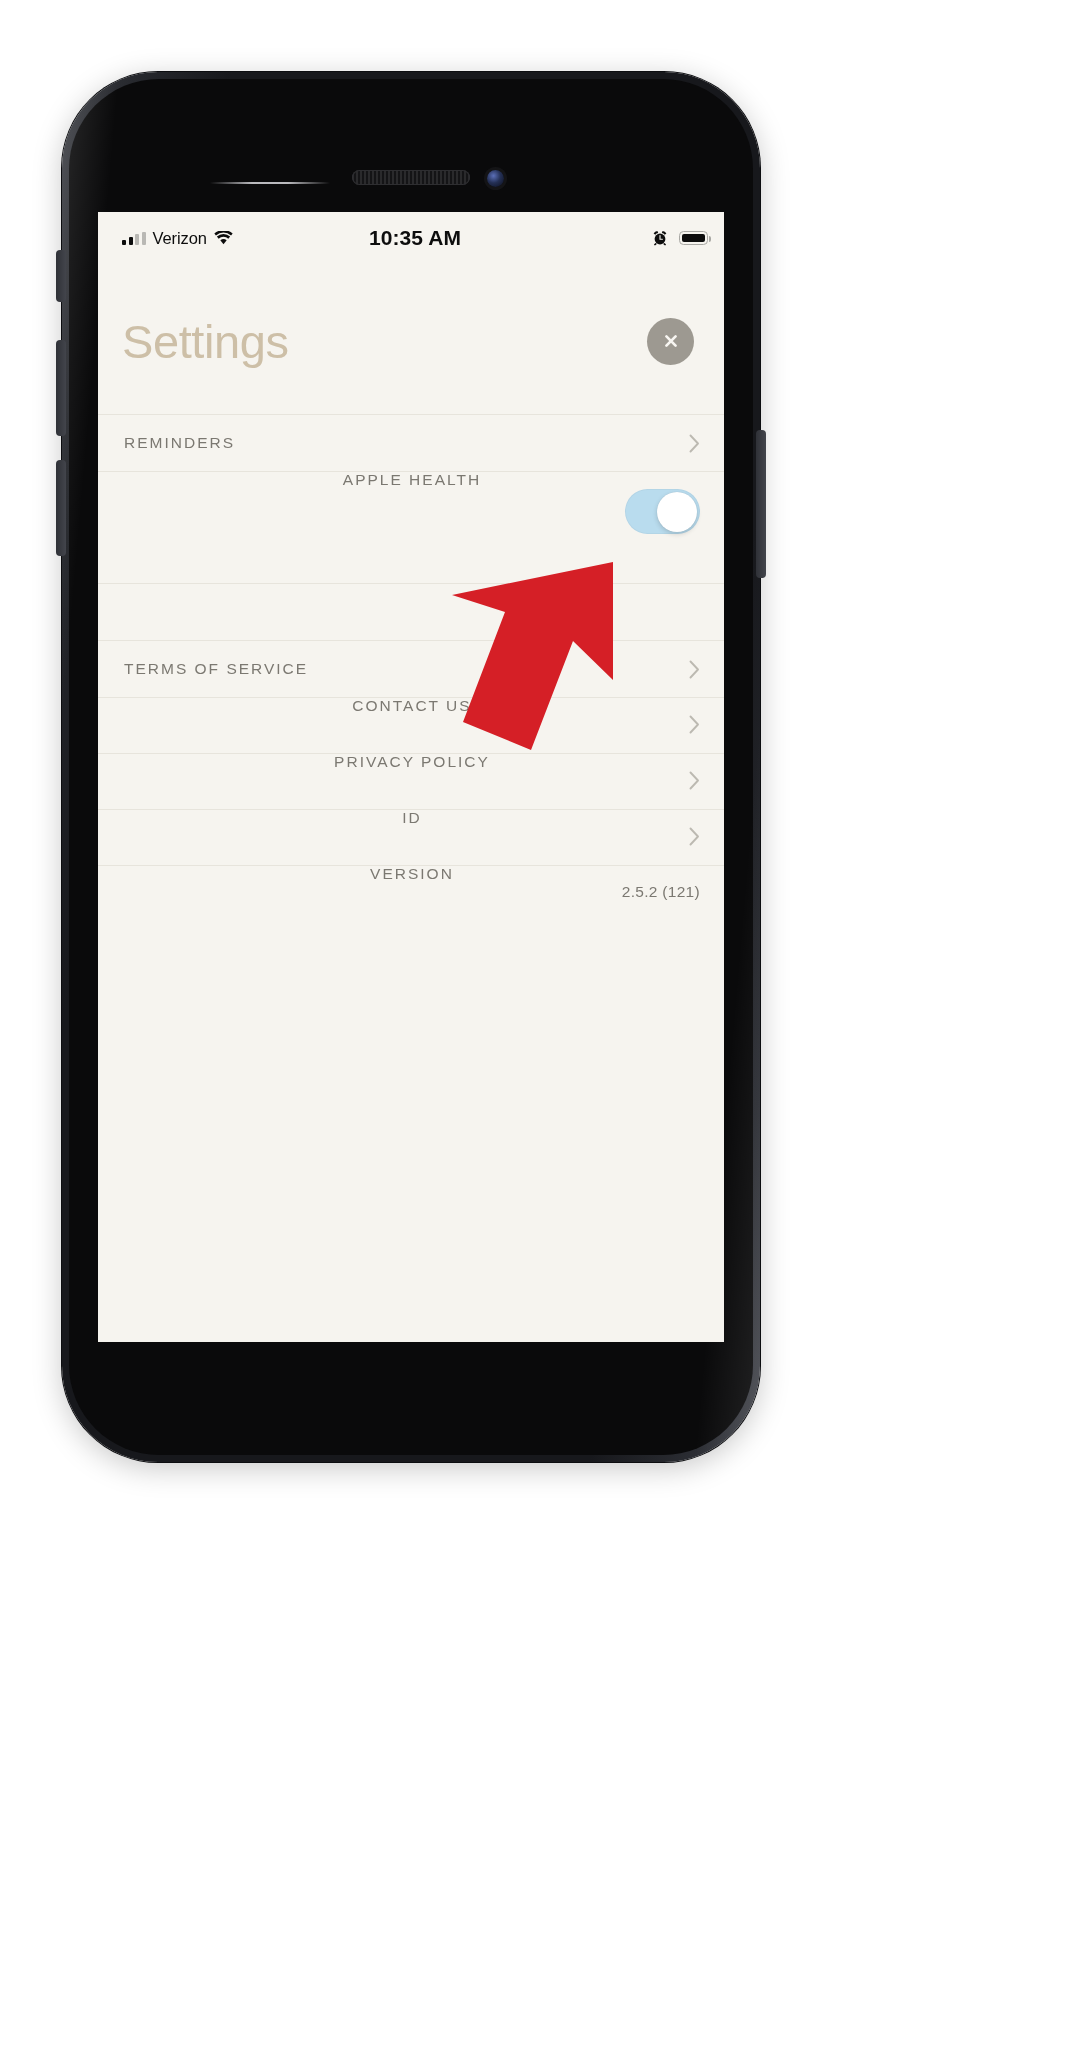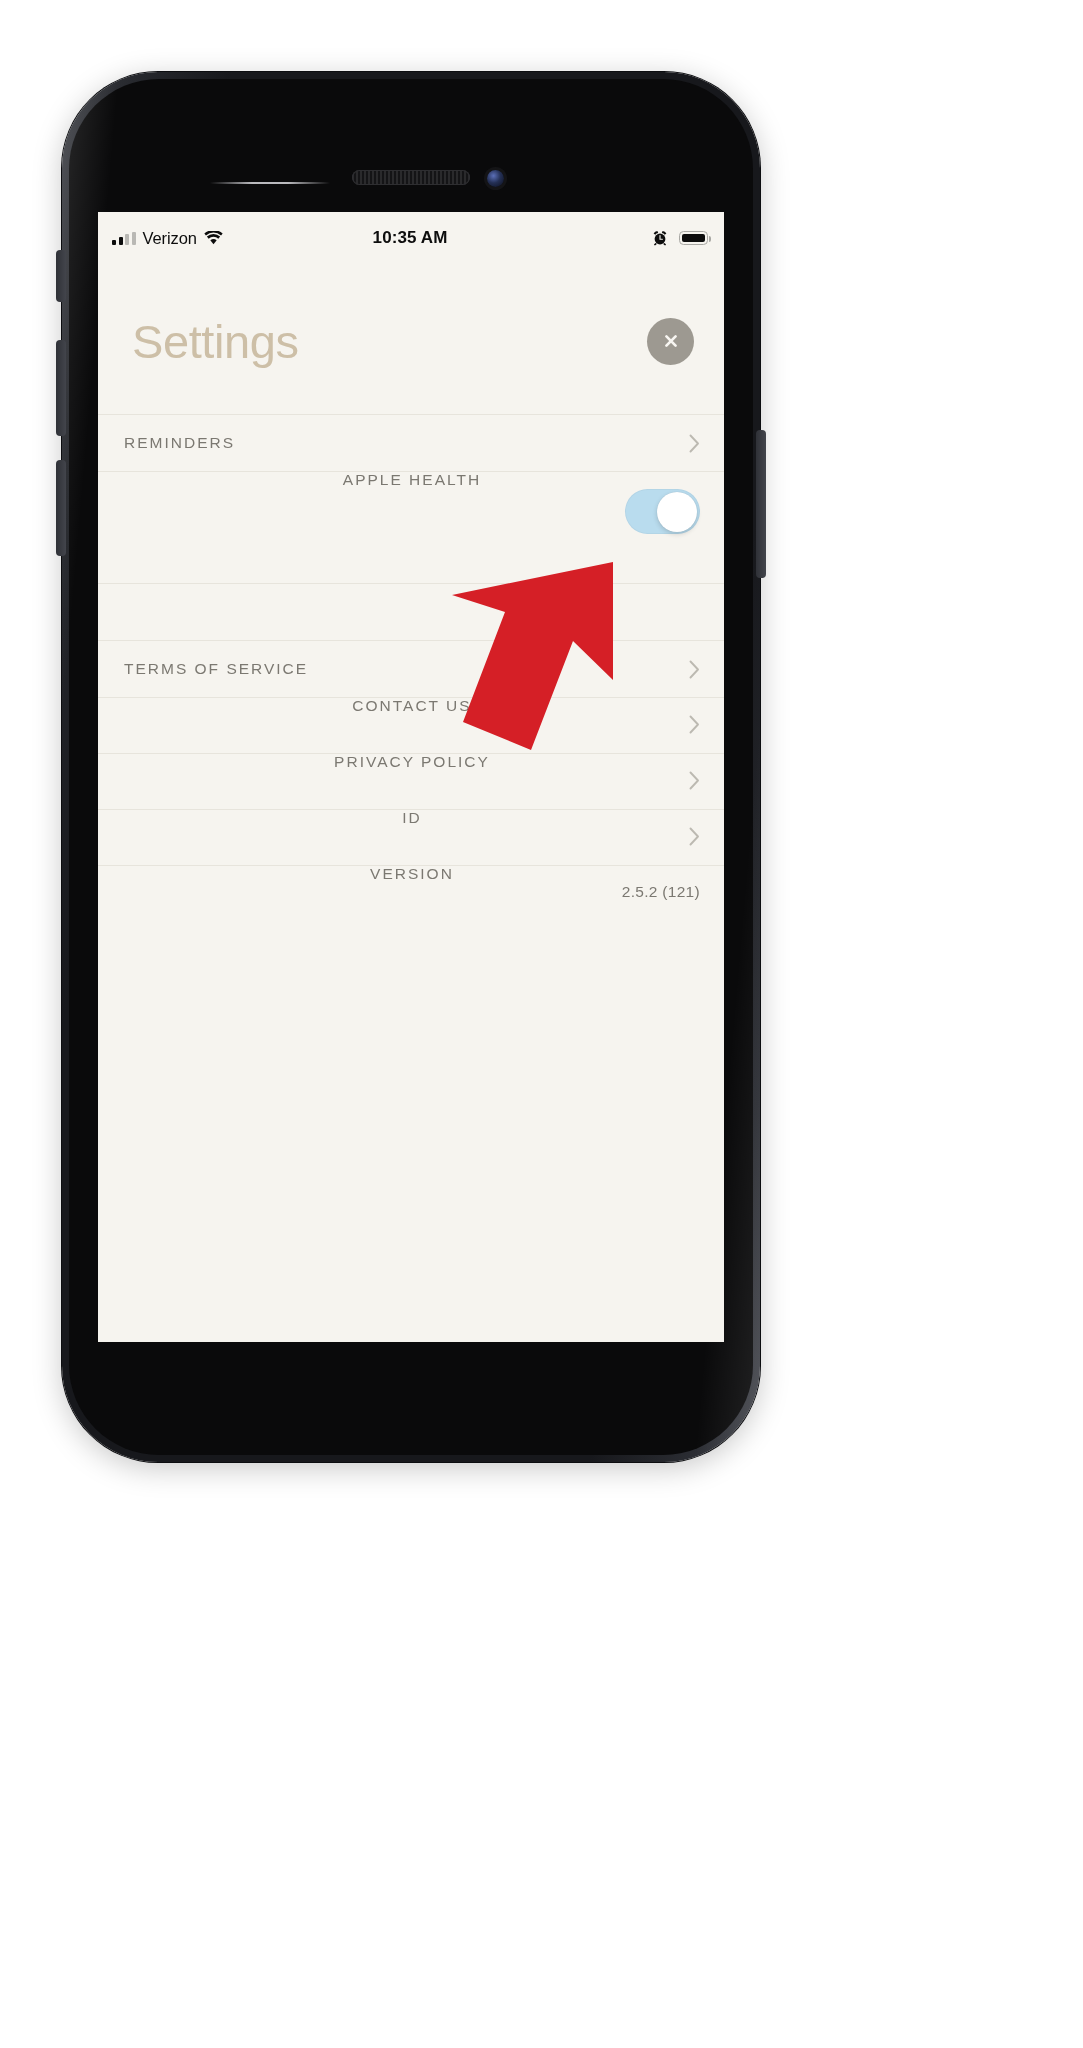--- a/index.html
+++ b/index.html
@@ -51,24 +51,24 @@
 
   
   .screen{
     position:absolute;left:98px;top:212px;width:626px;height:1130px;
     background:#f6f4ef;overflow:hidden;
   }
 
   
   .statusbar{
     height:52px;display:flex;align-items:center;
-    padding:0 16px 0 14px;color:#0d0d0d;
+    padding:0 16px 0 24px;color:#0d0d0d;
   }
   .sb-left{display:flex;align-items:center;gap:7px;flex:1;}
-  .sb-center{font-size:17px;font-weight:bold;letter-spacing:.1px;}
+  .sb-center{font-size:21px;font-weight:bold;letter-spacing:.1px;}
   .sb-right{flex:1;display:flex;align-items:center;justify-content:flex-end;gap:11px;}
 
   .signal{display:flex;align-items:flex-end;gap:2.5px;height:13px;}
   .signal i{display:block;width:4px;border-radius:1px;background:#0d0d0d;}
   .signal i:nth-child(1){height:5px;}
   .signal i:nth-child(2){height:8px;}
   .signal i:nth-child(3){height:11px;background:#b9b8b4;}
   .signal i:nth-child(4){height:13px;background:#b9b8b4;}
   .carrier{font-size:16.5px;font-weight:500;letter-spacing:-.1px;}
   .wifi{width:19px;height:14px;}
@@ -79,21 +79,21 @@
   }
   .battery::after{
     content:"";position:absolute;right:-4.4px;top:4px;width:2.4px;height:6px;
     border-radius:0 2px 2px 0;background:#a9a8a4;
   }
   .battery > span{display:block;height:100%;background:#0d0d0d;border-radius:2px;}
 
   
   .header{
     display:flex;align-items:center;justify-content:space-between;
-    padding:22px 30px 0 34px;height:132px;box-sizing:border-box;
+    padding:22px 30px 0 24px;height:132px;box-sizing:border-box;
   }
   .page-title{
     font-size:47px;font-weight:400;color:#cdbfa7;letter-spacing:-.4px;
     line-height:1;margin:0;
   }
   .close-btn{
     width:47px;height:47px;border-radius:50%;background:#9d9991;
     display:flex;align-items:center;justify-content:center;flex:none;
     border:none;padding:0;cursor:pointer;
   }

